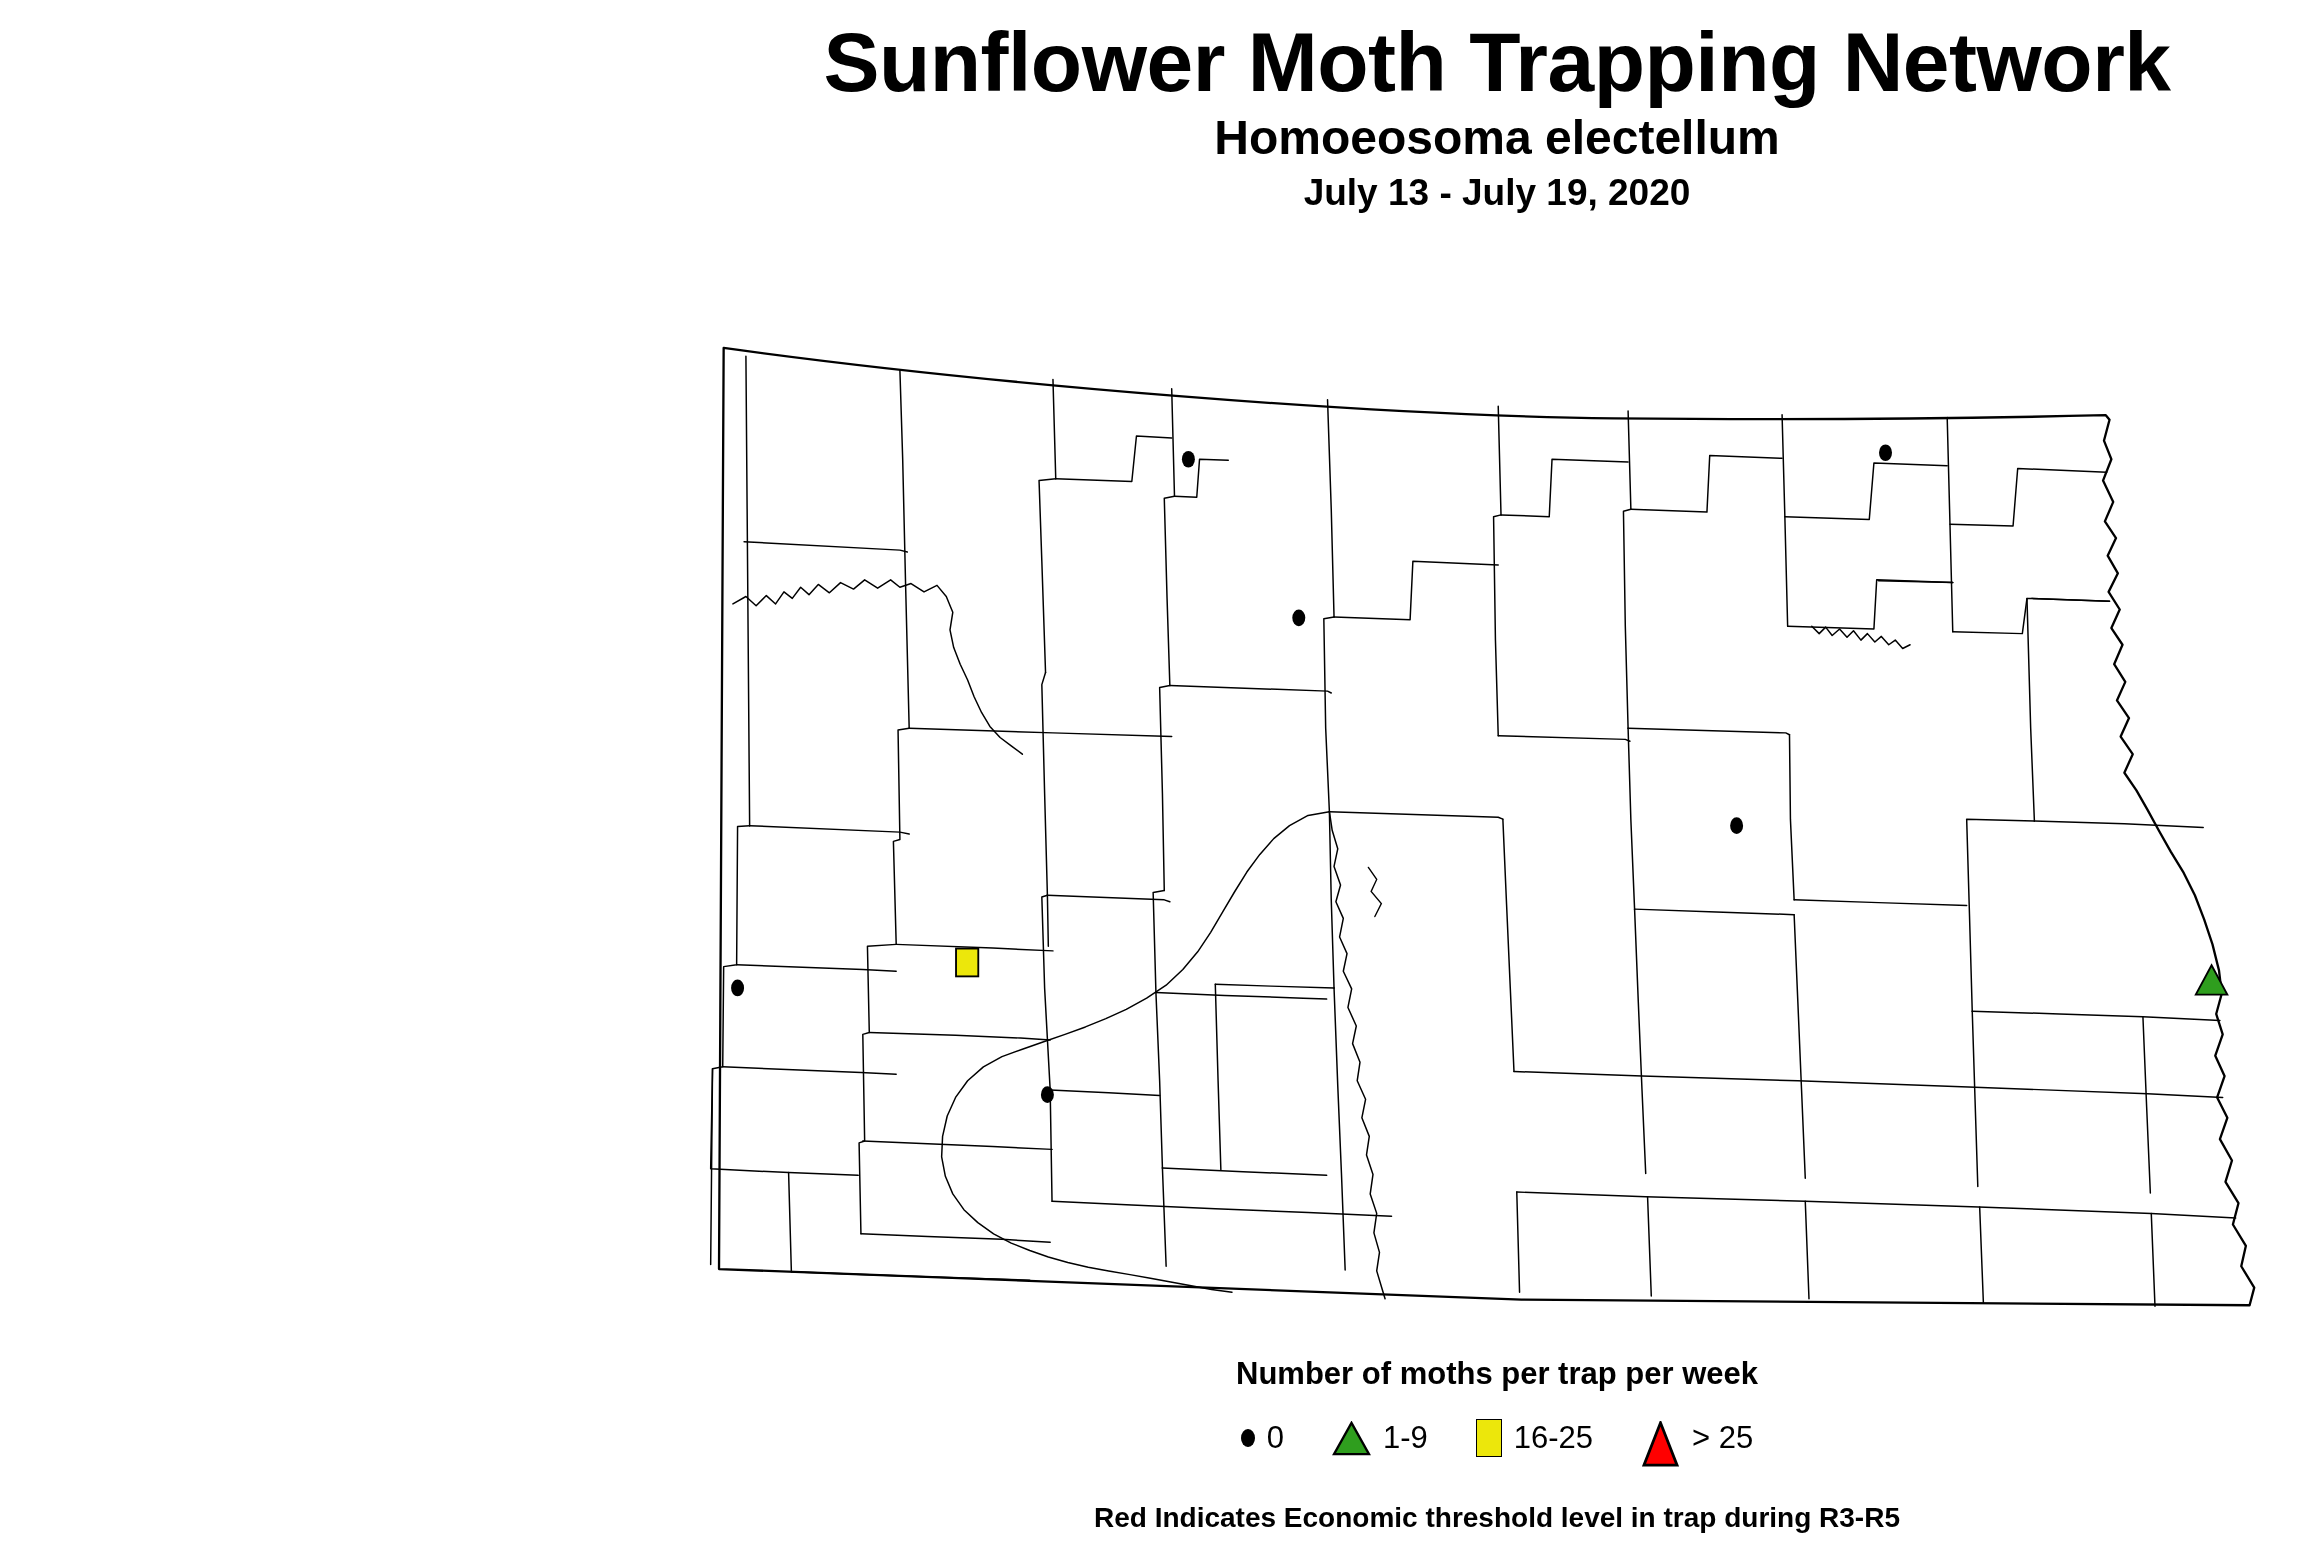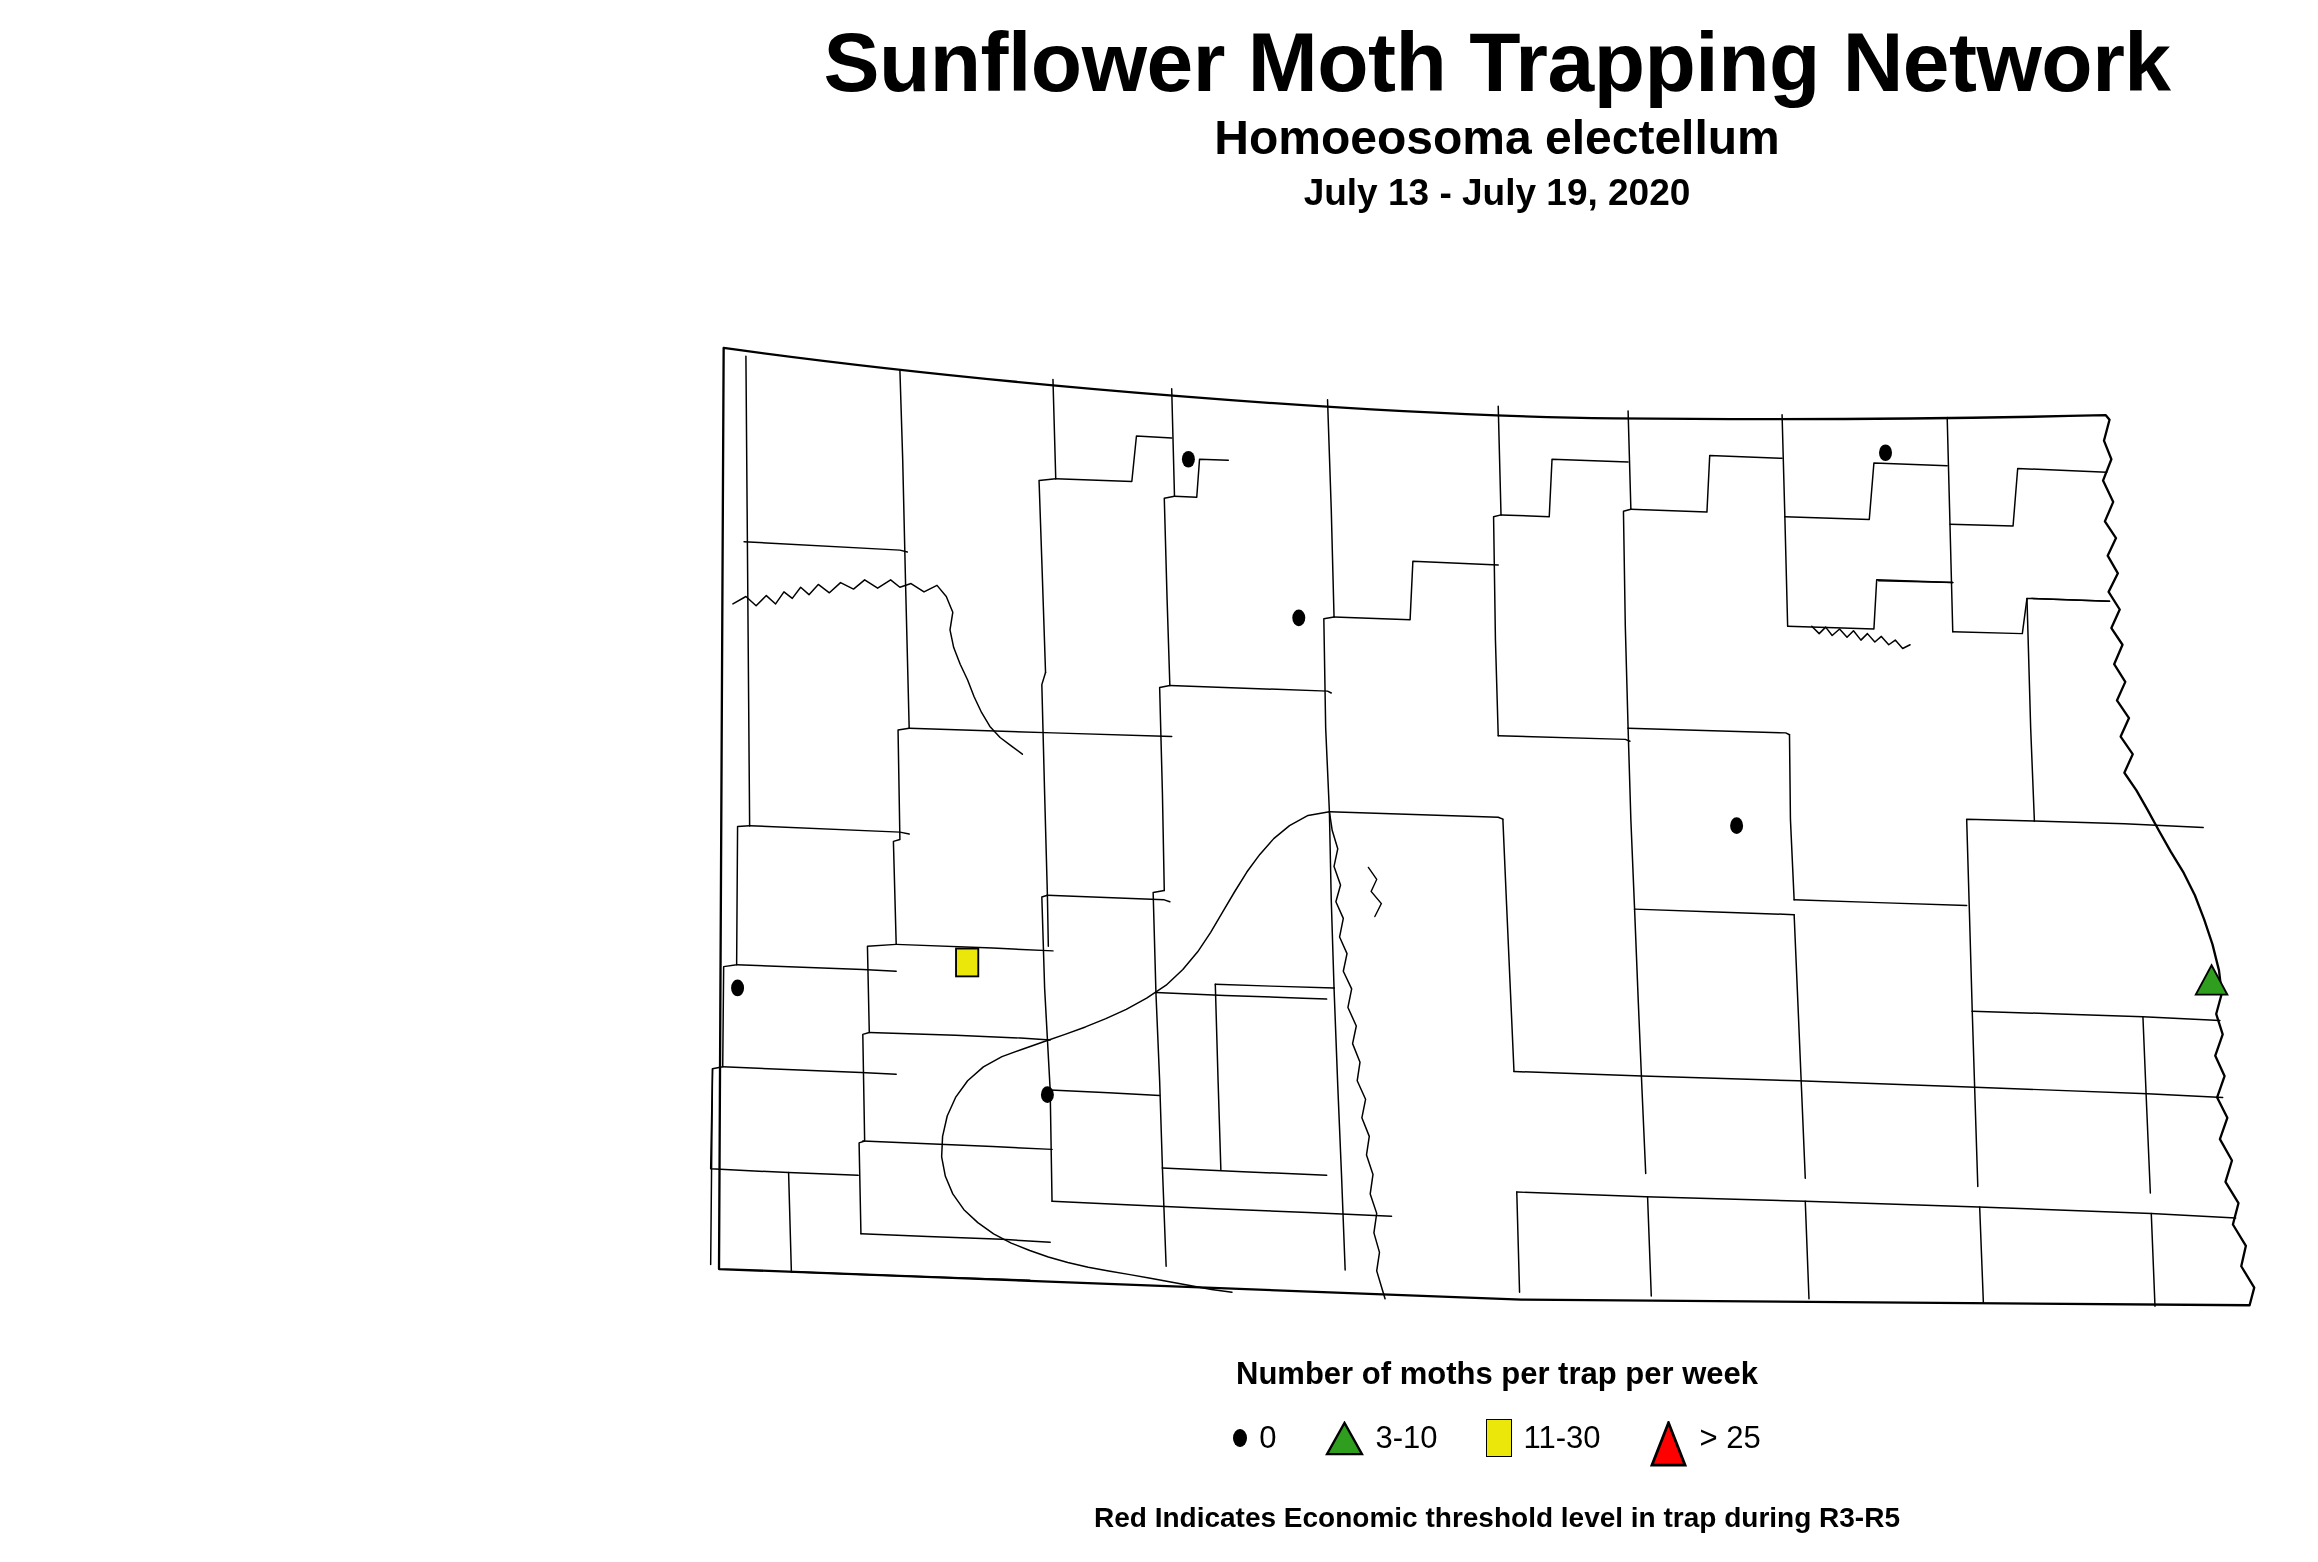--- a/index.html
+++ b/index.html
@@ -261,26 +261,26 @@
       <span class="sym sym-dot"></span>
       <span class="lg-label">0</span>
     </div>
 
     <div class="legend-item">
       <span class="tri-wrap">
         <svg width="39" height="35" viewBox="0 0 84 76">
             <polygon points="42,4 80,72 4,72" fill="#2f9e1e" stroke="#000" stroke-width="5"></polygon>
           </svg>
       </span>
-      <span class="lg-label">3-10</span>
+      <span class="lg-label">1-9</span>
     </div>
 
     <div class="legend-item">
       <span class="sym sym-square"></span>
-      <span class="lg-label">11-30</span>
+      <span class="lg-label">16-25</span>
     </div>
 
     <div class="legend-item">
       <span class="tri-wrap">
         <svg width="39" height="46" viewBox="0 0 84 100">
             <polygon points="42,4 78,96 6,96" fill="#ff0000" stroke="#000" stroke-width="6"></polygon>
           </svg>
       </span>
       <span class="lg-label">&gt; 25</span>
     </div>

